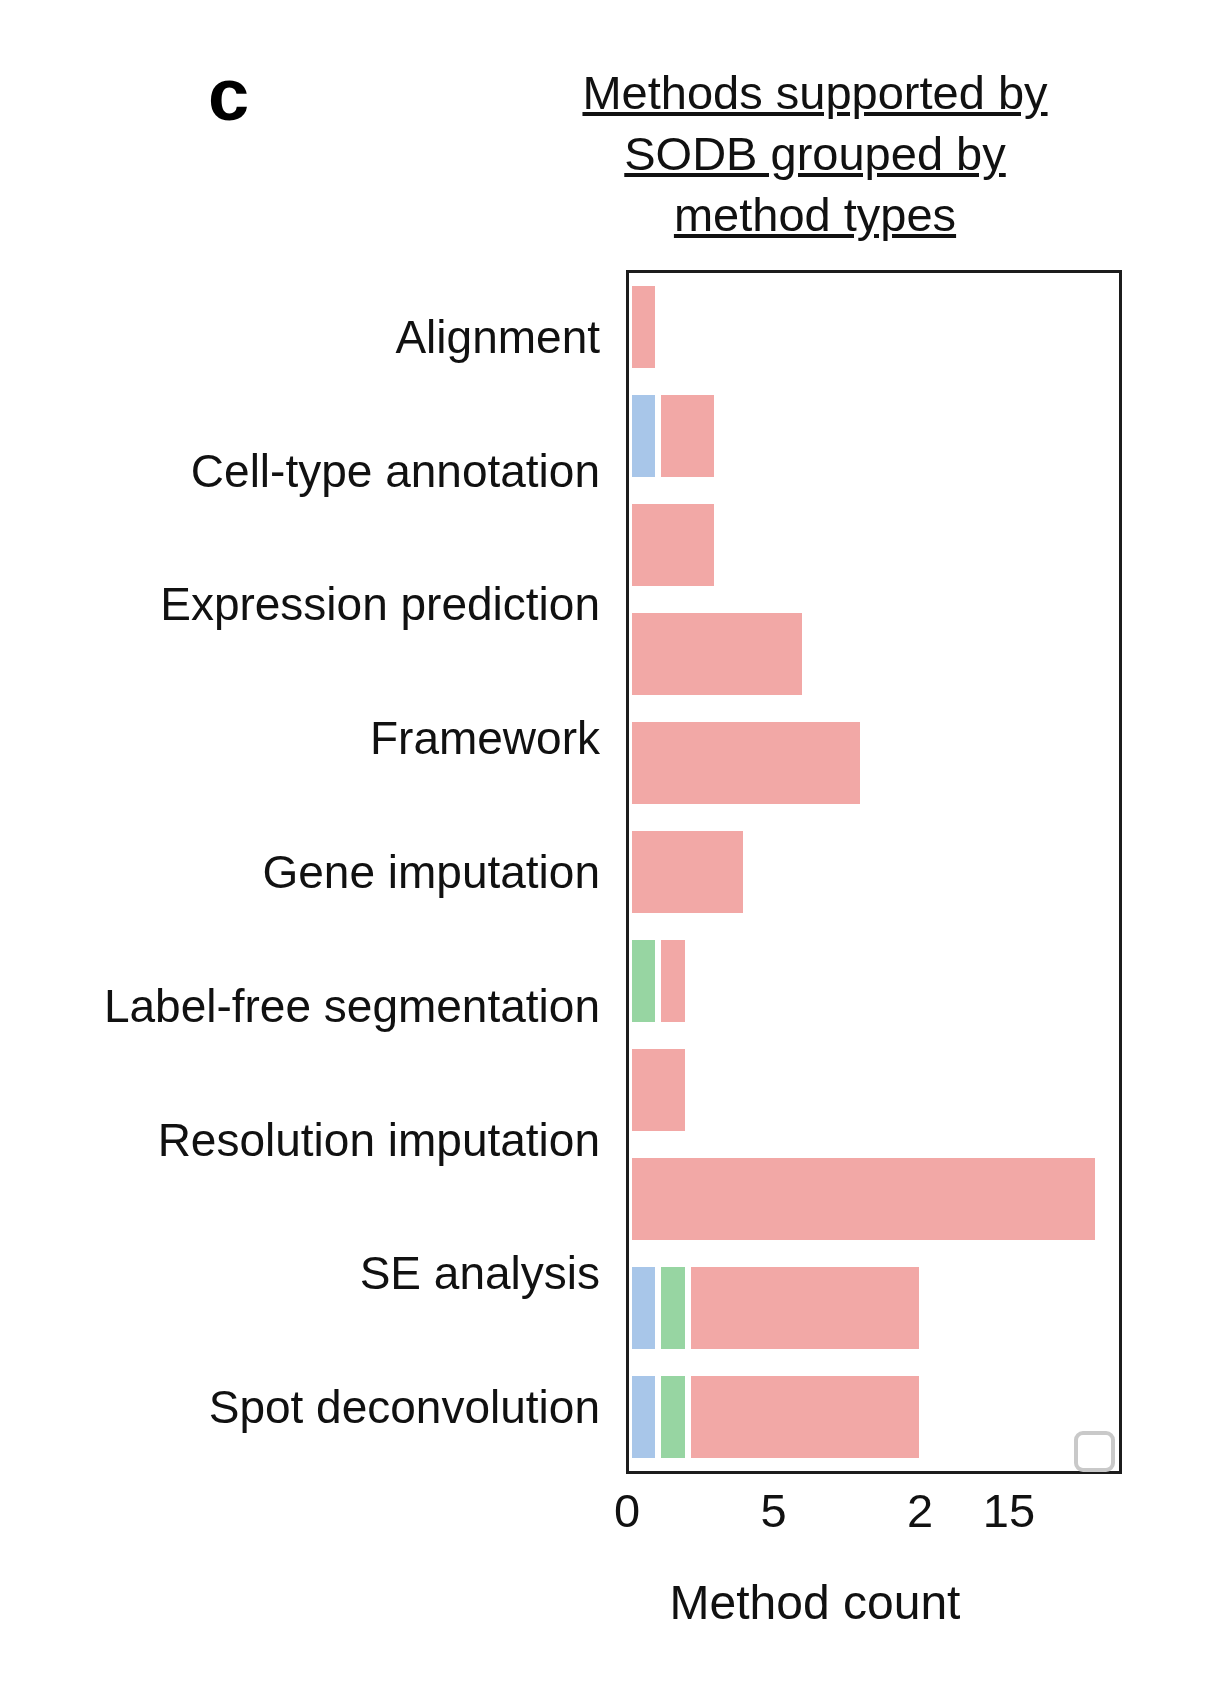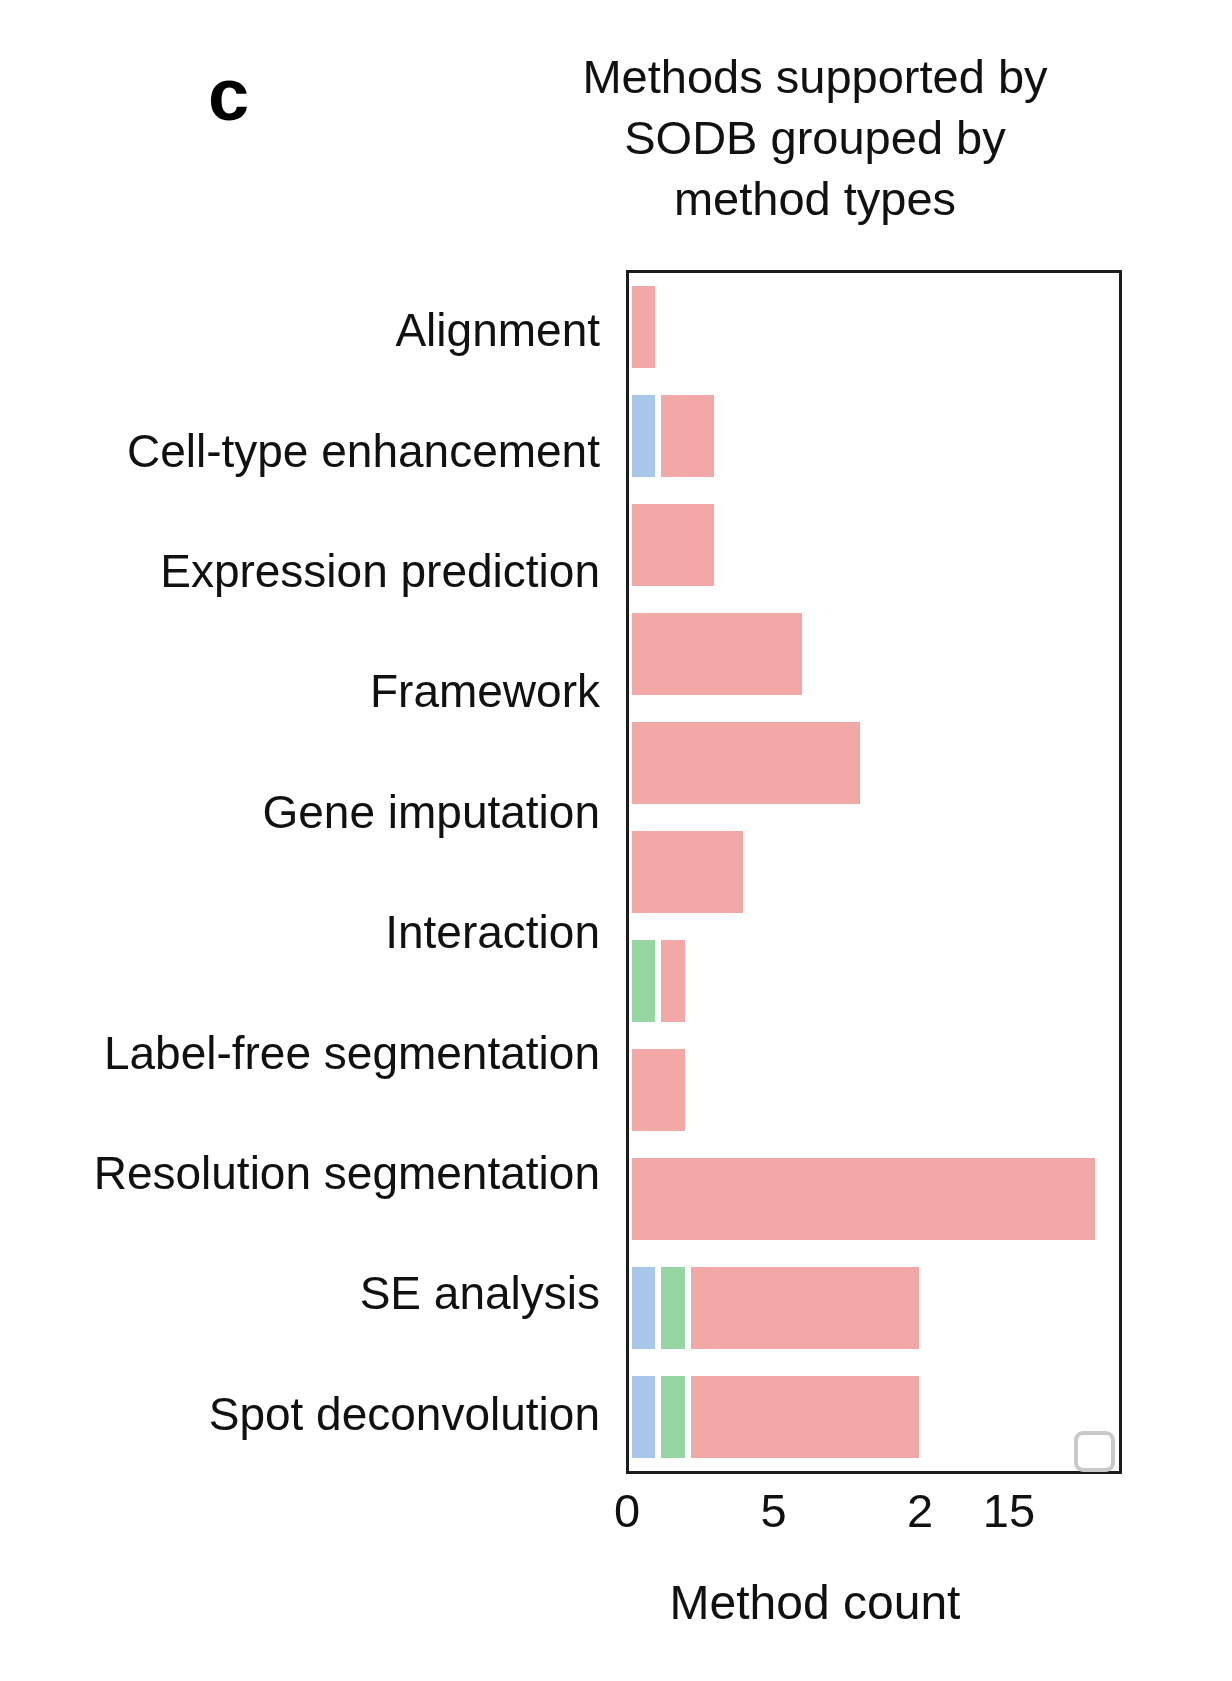--- a/index.html
+++ b/index.html
@@ -10,25 +10,26 @@
     font-family:"Liberation Sans", sans-serif;
     color:#111111;
     overflow:hidden;
   }
   .panel-letter{
     position:absolute;left:208px;top:52px;
     font-size:74px;font-weight:bold;color:#000;
     letter-spacing:1px;
   }
   .chart-title{
-    position:absolute;left:815px;top:46px;
+    position:absolute;left:815px;top:62px;
     transform:translateX(-50%);
     text-align:center;
     font-size:47px;line-height:61px;
     white-space:nowrap;
+    text-decoration:underline;
   }
   .plot{
     position:absolute;left:626px;top:270px;
     width:490px;height:1198px;
     border:3px solid #1c1c1c;
     background:#ffffff;
   }
   .bars{
     position:absolute;inset:0;
     display:flex;flex-direction:column;
@@ -75,27 +76,26 @@
   <div class="panel-letter">c</div>
 
   <div class="chart-title">
     <div>Methods supported by</div>
     <div>SODB grouped by</div>
     <div>method types</div>
   </div>
 
   <div class="ylabels" id="ylabels">
       <div class="ylabel-row">Alignment</div>
-      <div class="ylabel-row">Cell-type enhancement</div>
+      <div class="ylabel-row">Cell-type annotation</div>
       <div class="ylabel-row">Expression prediction</div>
       <div class="ylabel-row">Framework</div>
       <div class="ylabel-row">Gene imputation</div>
-      <div class="ylabel-row">Interaction</div>
       <div class="ylabel-row">Label-free segmentation</div>
-      <div class="ylabel-row">Resolution segmentation</div>
+      <div class="ylabel-row">Resolution imputation</div>
       <div class="ylabel-row">SE analysis</div>
       <div class="ylabel-row">Spot deconvolution</div>
     </div>
 
   <div class="plot">
     <div class="bars" id="bars">
         <div class="bar-row">
           <div class="bar-segment" style="width: 29.3px; background: rgb(242, 168, 166);"></div>
         </div>
         <div class="bar-row">

